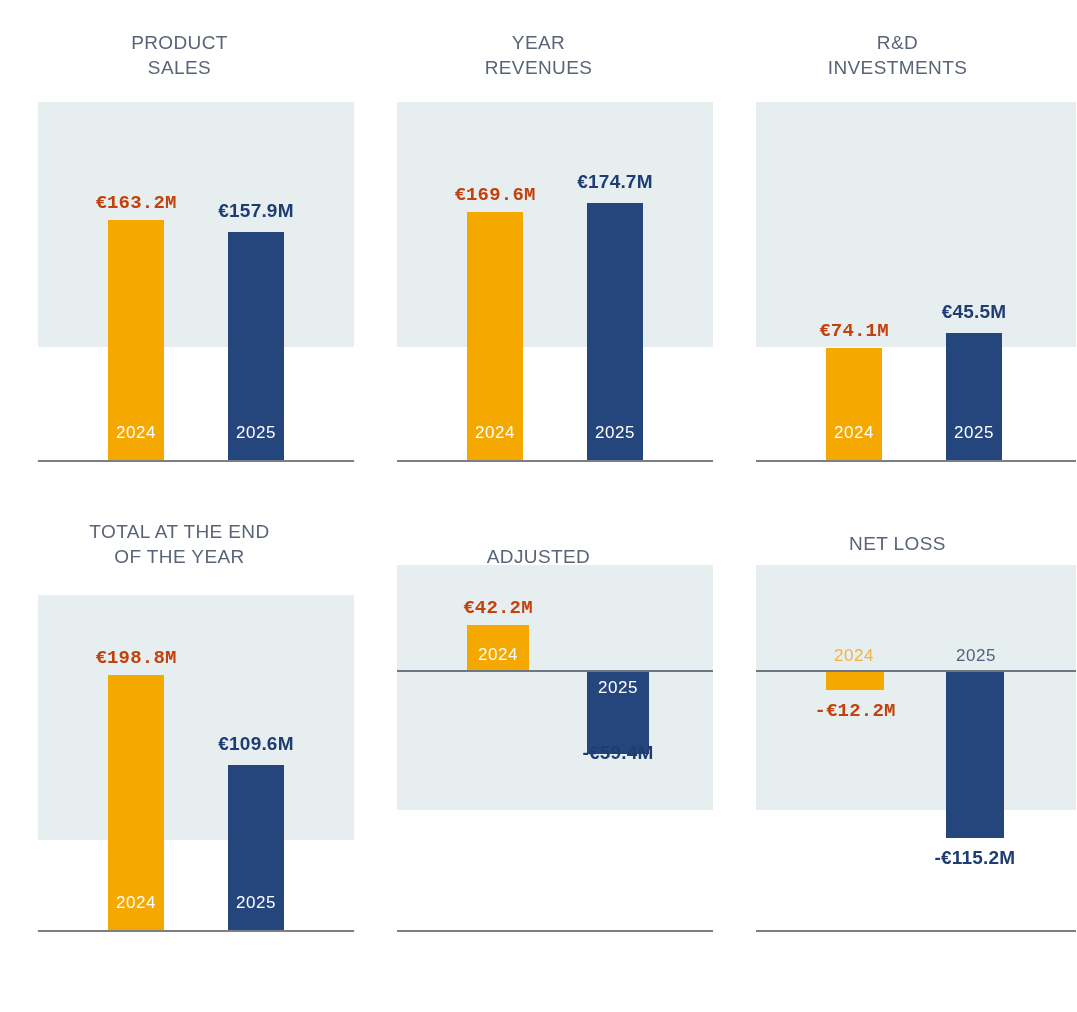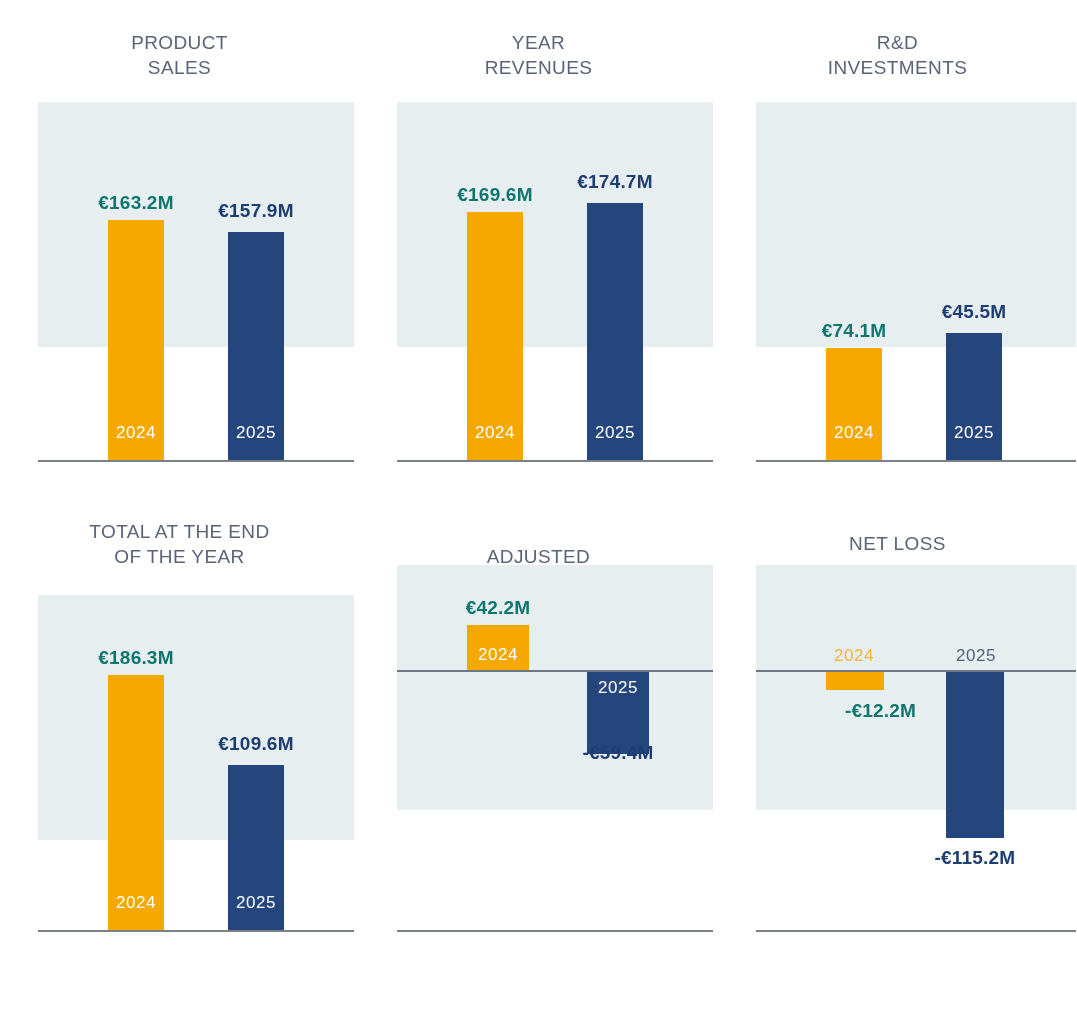--- a/index.html
+++ b/index.html
@@ -118,21 +118,21 @@
 
   
   .value {
     position: absolute;
     text-align: center;
     font-size: 19px;
     font-weight: bold;
     letter-spacing: 0.2px;
     white-space: nowrap;
   }
-  .value.orange { color: #0f766e; }
+  .value.orange { color: #c2410c; font-family: Liberation Mono, monospace; }
   .value.blue   { color: #1d3d73; }
 
   .sup {
     font-size: 12px;
     vertical-align: super;
     line-height: 0;
   }
 </style>
 </head>
 <body>
@@ -206,21 +206,21 @@
     <div class="chart-cell">
       <div class="chart-title t-bottom" style="top:34px;">TOTAL AT THE END
 OF THE YEAR</div>
 
       <div class="plot" style="top:0;">
         <div class="band" style="top:110px; height:245px;"></div>
 
         <div class="bar orange" style="left:70px; width:56px; top:190px; height:255px;">
           <div class="year-in" style="bottom:17px;">2024</div>
         </div>
-        <div class="value orange" style="left:44px; width:108px; top:162px;">€186.3M</div>
+        <div class="value orange" style="left:44px; width:108px; top:162px;">€198.8M</div>
 
         <div class="bar blue" style="left:190px; width:56px; top:280px; height:165px;">
           <div class="year-in" style="bottom:17px;">2025</div>
         </div>
         <div class="value blue" style="left:164px; width:108px; top:248px;">€109.6M</div>
 
         <div class="axis-line" style="top:445px;"></div>
       </div>
     </div>
 
@@ -254,21 +254,21 @@
 
       <div class="plot plot-wide" style="top:0;">
         <div class="band" style="top:80px; height:245px;"></div>
 
         <div class="year-out orange" style="left:62px; width:72px; top:161px;">2024</div>
         <div class="year-out blue" style="left:184px; width:72px; top:161px;">2025</div>
 
         <div class="zero-line" style="top:185px;"></div>
 
         <div class="bar orange" style="left:70px; width:58px; top:187px; height:18px;"></div>
-        <div class="value orange" style="left:38px; width:122px; top:215px;text-align:right;">-€12.2M</div>
+        <div class="value orange" style="left:38px; width:122px; top:215px;">-€12.2M</div>
 
         <div class="bar blue" style="left:190px; width:58px; top:187px; height:166px;"></div>
         <div class="value blue" style="left:158px; width:122px; top:362px;">-€115.2M</div>
 
         <div class="axis-line" style="top:445px;"></div>
       </div>
     </div>
 
   </div>
 </div>

